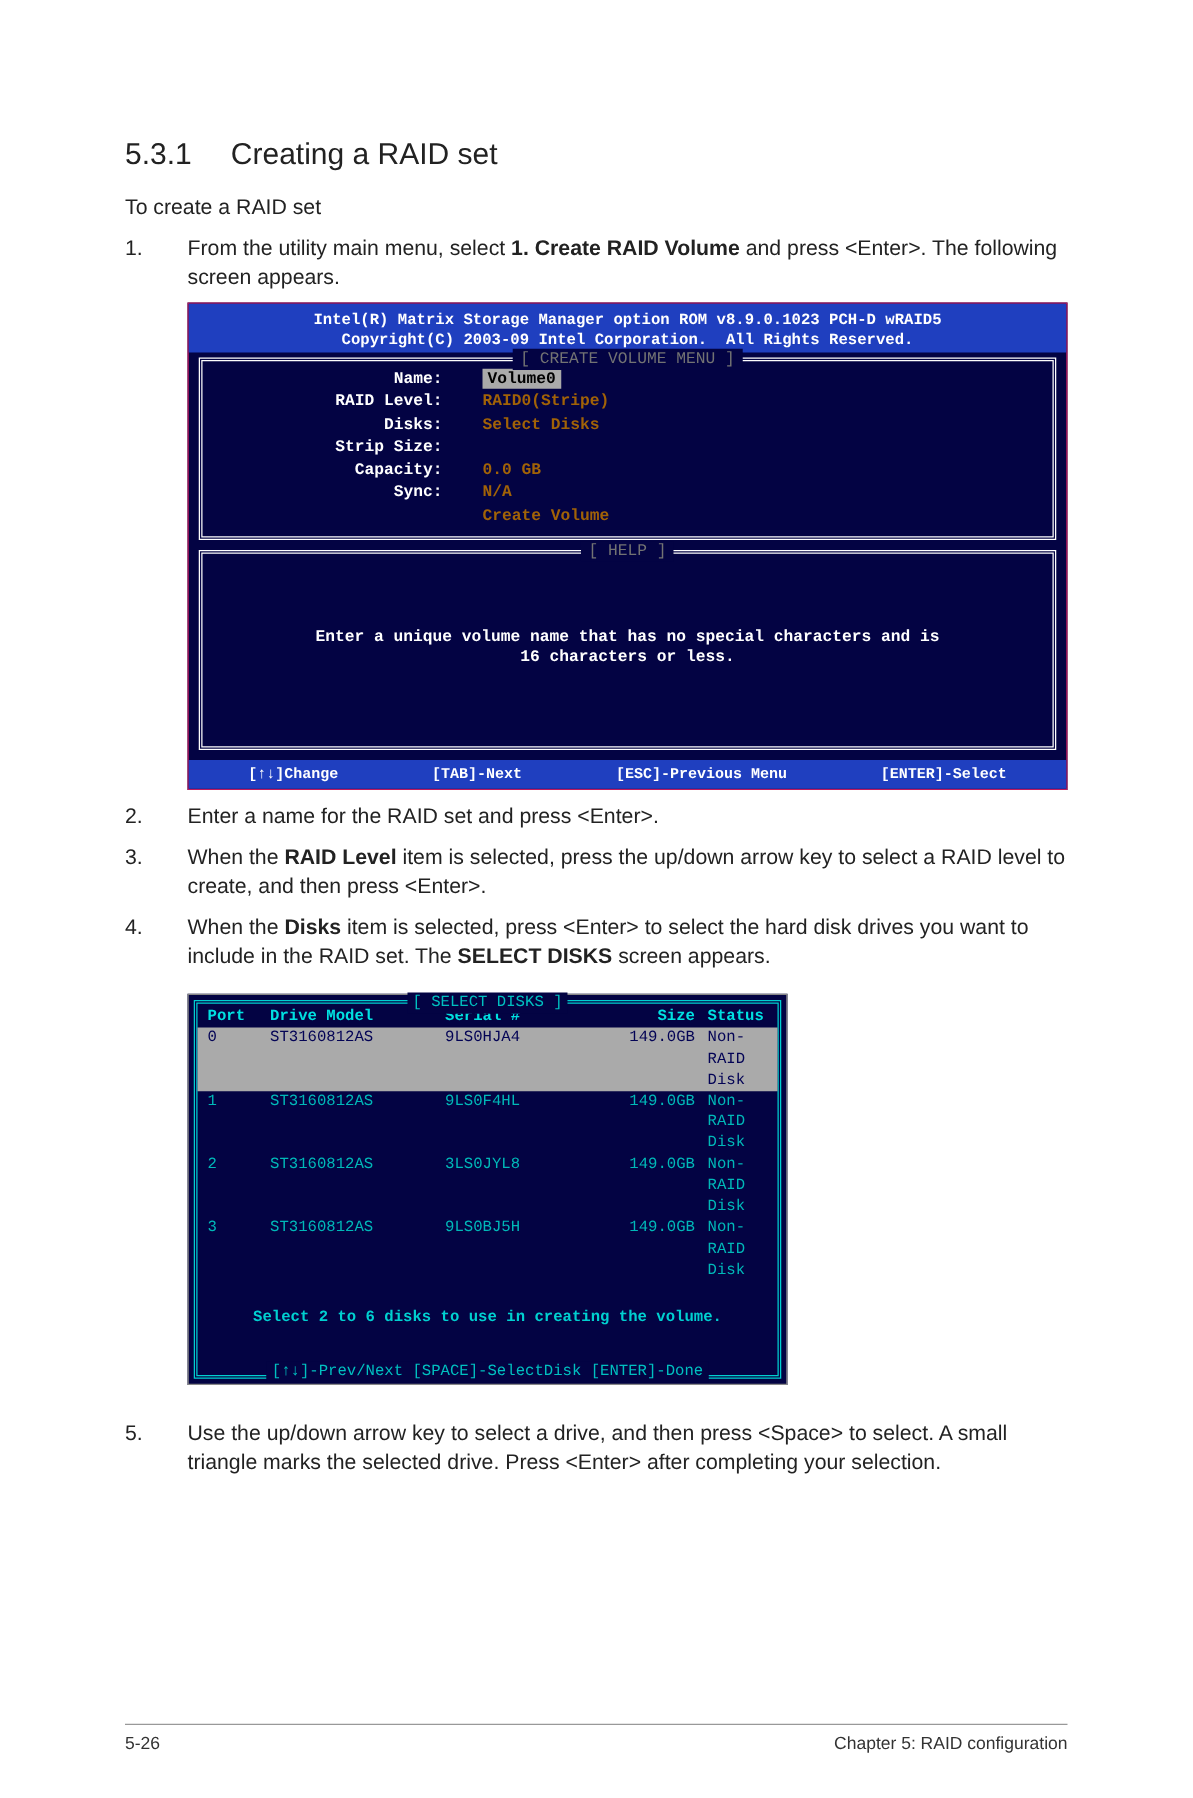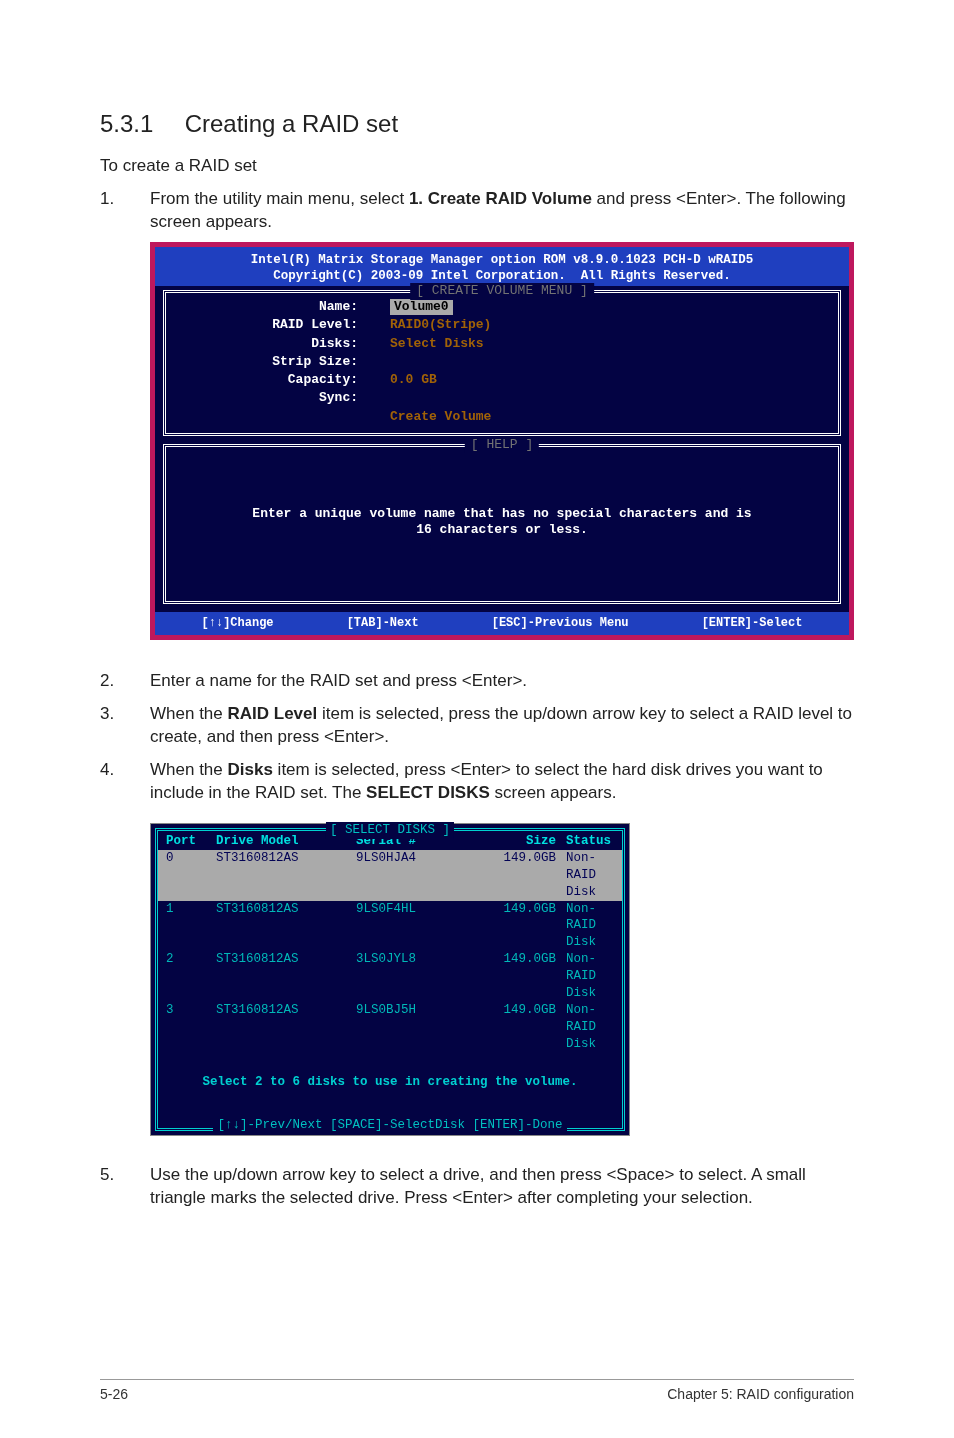--- a/index.html
+++ b/index.html
@@ -13,22 +13,22 @@
   ol.steps > li .stepbody { flex: 1; }
   b { font-weight: bold; }
 
   
   .bios {
     background: #030343;
     color: #fff;
     font-family: "Courier New", monospace;
     font-size: 13px;
     line-height: 1.25;
-    border: 5px solid #be185d;
-    margin: 8px 0 20px 0;
+    border: 1px solid #be185d;
+    margin: 8px 0 0 0;
   }
   .bios .header { background: #1f3fbf; color: #fff; padding: 6px 8px 2px 8px; text-align: center; font-weight: bold; white-space: pre; font-size:12.5px;}
   .bios .double-box {
     border: 3px double #fff;
     margin: 4px 8px 8px 8px;
     padding: 4px 0 8px 0;
     position: relative;
   }
   .bios .box-title {
     position: absolute;
@@ -119,20 +119,21 @@
             </div>
           <div class="kv">
               <span class="k">Strip Size:</span>
             </div>
           <div class="kv">
               <span class="k">Capacity:</span>
               <span class="v">0.0   GB</span>
             </div>
           <div class="kv">
               <span class="k">Sync:</span>
+              <span class="v">N/A</span>
             </div>
           <div class="kv">
               <span class="k"></span>
               <span class="v">Create Volume</span>
             </div>
         </div>
         <div class="double-box">
           <span class="box-title">[ HELP ]</span>
           <div class="helpcontent">
             <div>Enter a unique volume name that has no special characters and is</div>

